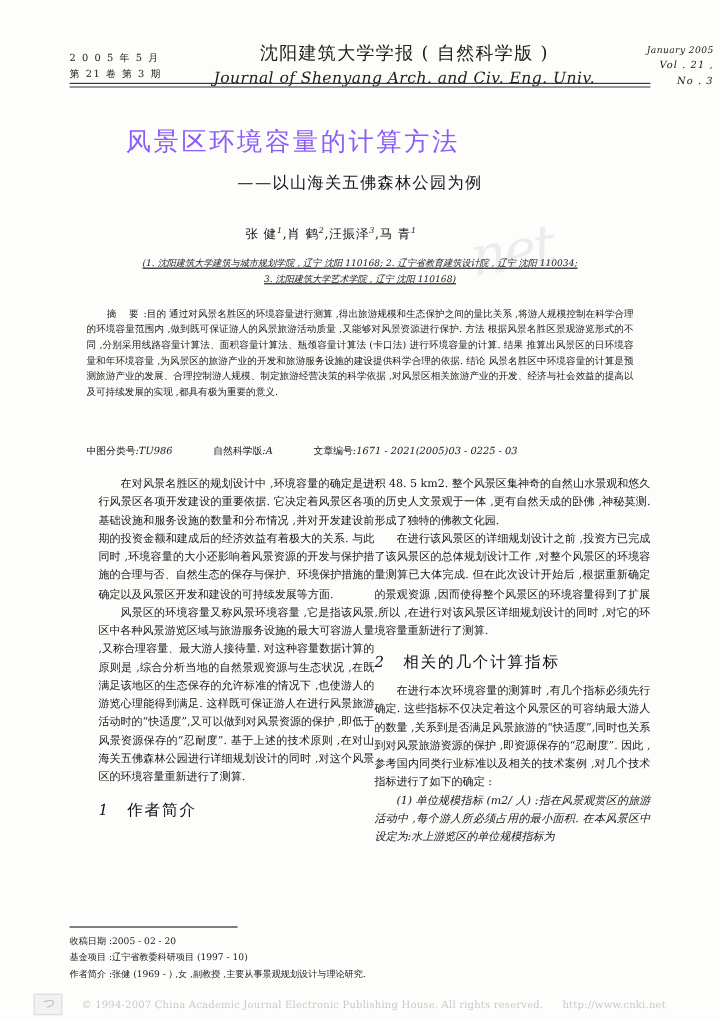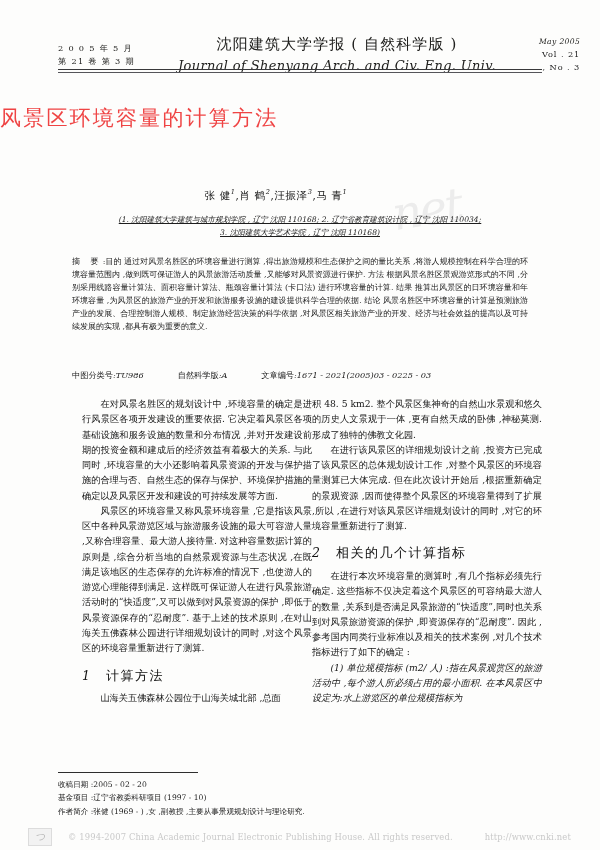--- a/index.html
+++ b/index.html
@@ -50,40 +50,41 @@
     letter-spacing: 1.1px;
   }
   .mast-en {
     font-size: 7.6px;
     font-style: italic;
     letter-spacing: 0.35px;
     color: #20201e;
     white-space: nowrap;
   }
   .mast-en-journal { font-size: 13px; }
-  .mast-cn-right { font-size: 8.2px; letter-spacing: 0.9px; }
+  .mast-cn-right { font-size: 8.2px; letter-spacing: 0.9px; font-style: italic;}
 
   .rule-double {
     position: absolute;
     left: 58px;
     top: 69px;
     width: 484px;
     border-top: 1.6px solid #38383a;
     border-bottom: 0.7px solid #55555a;
     height: 2px;
   }
 
   
   .title-main {
     position: absolute;
     left: 0; top: 104px;
     width: 488px;
+    text-align: center;
     font-size: 21px;
     letter-spacing: 2.2px;
-    color: #ef4444;
+    color: #8b5cf6;
     font-family: "DejaVu Serif", "Liberation Serif", serif;
   }
   .title-sub {
     position: absolute;
     left: 0; top: 144px;
     width: 600px;
     text-align: center;
     font-size: 13.5px;
     letter-spacing: 1.1px;
     color: #161616;
@@ -116,21 +117,21 @@
   .abstract {
     position: absolute;
     left: 72px;
     top: 256px;
     width: 456px;
     font-size: 8px;
     line-height: 1.62;
     text-align: justify;
     color: #191919;
   }
-  .abs-label { letter-spacing: 4px; }
+  .abs-label { letter-spacing: 4px; margin-left: 17px; }
   .kw, .clc {
     position: absolute;
     left: 72px;
     width: 456px;
     font-size: 8.2px;
     color: #191919;
   }
   .kw { top: 352px; }
   .clc { top: 370px; }
   .clc .seg { display: inline-block; text-align: right; }
@@ -215,21 +216,21 @@
     line-height: 15px;
     flex: none;
   }
   .footer-text {
     margin-left: 16px;
     font-size: 8.4px;
     color: #c9c9c9;
     letter-spacing: 0.15px;
     white-space: nowrap;
   }
-  .footer-text .url { margin-left: 32px; }
+  .footer-text .url { margin-left: 16px; }
 
   
   .watermark {
     position: absolute;
     left: 392px;
     top: 182px;
     font-size: 46px;
     color: rgba(200,200,200,0.30);
     font-style: italic;
     letter-spacing: -2px;
@@ -246,29 +247,30 @@
   <div class="masthead">
     <div class="mast-col left">
       <div class="mast-cn">2 0 0 5 年 5 月</div>
       <div class="mast-cn">第 21 卷 第 3 期</div>
     </div>
     <div class="mast-col center">
       <div class="mast-cn mast-cn-journal">沈阳建筑大学学报 ( 自然科学版 )</div>
       <div class="mast-en mast-en-journal">Journal of Shenyang Arch. and Civ. Eng. Univ.</div>
     </div>
     <div class="mast-col right">
-      <div class="mast-en">May   2005</div>
+      <div class="mast-en">January   2005</div>
       <div class="mast-cn-right">Vol . 21 ,  No . 3</div>
     </div>
   </div>
   <div class="rule-double"></div>
 
   <div class="watermark">net</div>
 
   <div class="title-main">风景区环境容量的计算方法</div>
+  <div class="title-sub">——以山海关五佛森林公园为例</div>
 
   <div class="authors">
     <span>张   健</span><sup>1</sup><span>,</span><span>肖   鹤</span><sup>2</sup><span>,</span><span>汪振泽</span><sup>3</sup><span>,</span><span>马   青</span><sup>1</sup>
   </div>
 
   <div class="affil">
     <div>(1. 沈阳建筑大学建筑与城市规划学院 , 辽宁 沈阳 110168;   2. 辽宁省教育建筑设计院 , 辽宁 沈阳 110034;</div>
     <div>3. 沈阳建筑大学艺术学院 , 辽宁 沈阳 110168)</div>
   </div>
 
@@ -281,23 +283,22 @@
     <span class="seg">中图分类号</span><span class="seg ital">:TU986</span><span class="sp1"></span><span class="seg">自然科学版</span><span class="seg ital">:A</span><span class="sp2"></span><span class="seg">文章编号</span><span class="seg ital">:1671 - 2021(2005)03 - 0225 - 03</span>
   </div>
 
   <div class="cols">
 
     <div class="col">
       <p>在对风景名胜区的规划设计中 ,环境容量的确定是进行风景区各项开发建设的重要依据. 它决定着风景区各项基础设施和服务设施的数量和分布情况 ,并对开发建设前期的投资金额和建成后的经济效益有着极大的关系. 与此同时 ,环境容量的大小还影响着风景资源的开发与保护措施的合理与否、自然生态的保存与保护、环境保护措施的确定以及风景区开发和建设的可持续发展等方面.</p>
       <p>风景区的环境容量又称风景环境容量 ,它是指该风景区中各种风景游览区域与旅游服务设施的最大可容游人量 ,又称合理容量、最大游人接待量. 对这种容量数据计算的原则是 ,综合分析当地的自然景观资源与生态状况 ,在既满足该地区的生态保存的允许标准的情况下 ,也使游人的游览心理能得到满足. 这样既可保证游人在进行风景旅游活动时的“快适度”,又可以做到对风景资源的保护 ,即低于风景资源保存的“忍耐度”. 基于上述的技术原则 ,在对山海关五佛森林公园进行详细规划设计的同时 ,对这个风景区的环境容量重新进行了测算.</p>
       <div class="sec-head">
         <span class="sec-num">1</span>
-        <span>计算方法</span>
+        <span>作者简介</span>
       </div>
-      <p>山海关五佛森林公园位于山海关城北部 ,总面</p>
     </div>
 
     <div class="col">
       <p class="noindent">积 48. 5 km2. 整个风景区集神奇的自然山水景观和悠久的历史人文景观于一体 ,更有自然天成的卧佛 ,神秘莫测. 形成了独特的佛教文化园.</p>
       <p>在进行该风景区的详细规划设计之前 ,投资方已完成了该风景区的总体规划设计工作 ,对整个风景区的环境容量测算已大体完成. 但在此次设计开始后 ,根据重新确定的景观资源 ,因而使得整个风景区的环境容量得到了扩展 ,所以 ,在进行对该风景区详细规划设计的同时 ,对它的环境容量重新进行了测算.</p>
       <div class="sec-head">
         <span class="sec-num">2</span>
         <span>相关的几个计算指标</span>
       </div>
       <p>在进行本次环境容量的测算时 ,有几个指标必须先行确定. 这些指标不仅决定着这个风景区的可容纳最大游人的数量 ,关系到是否满足风景旅游的“快适度”,同时也关系到对风景旅游资源的保护 ,即资源保存的“忍耐度”. 因此 ,参考国内同类行业标准以及相关的技术案例 ,对几个技术指标进行了如下的确定 :</p>

